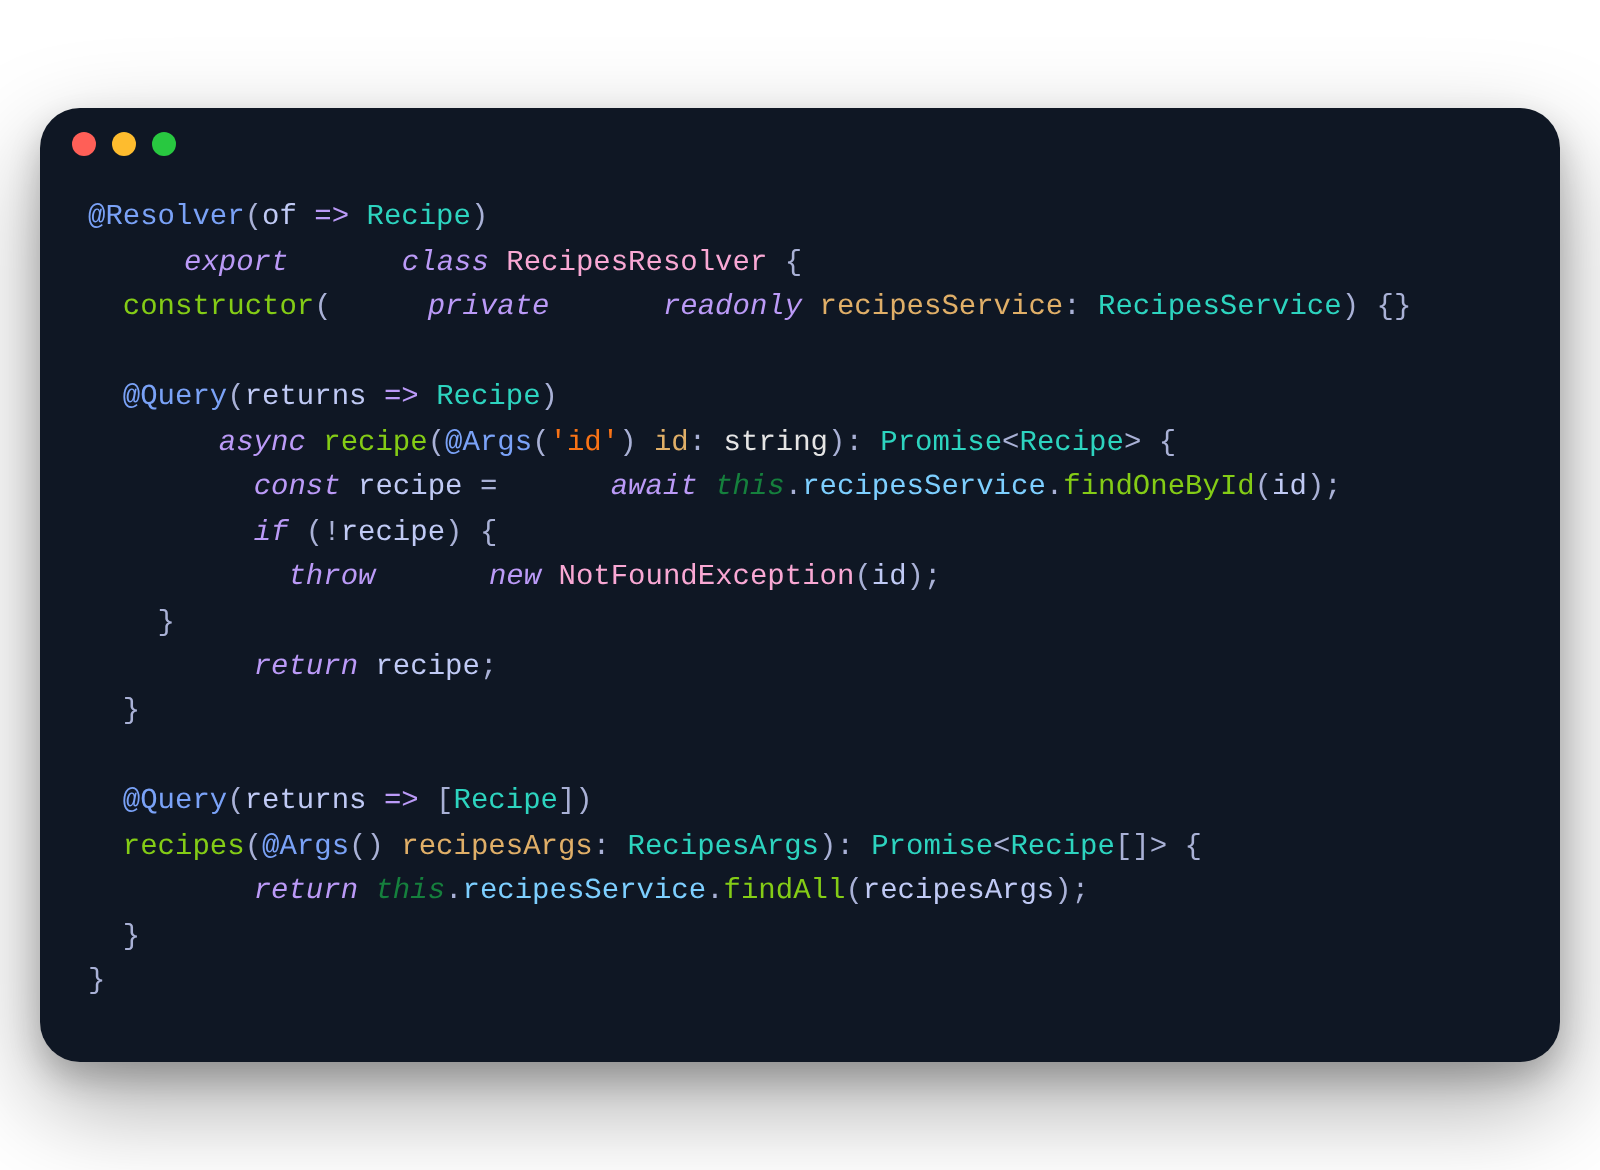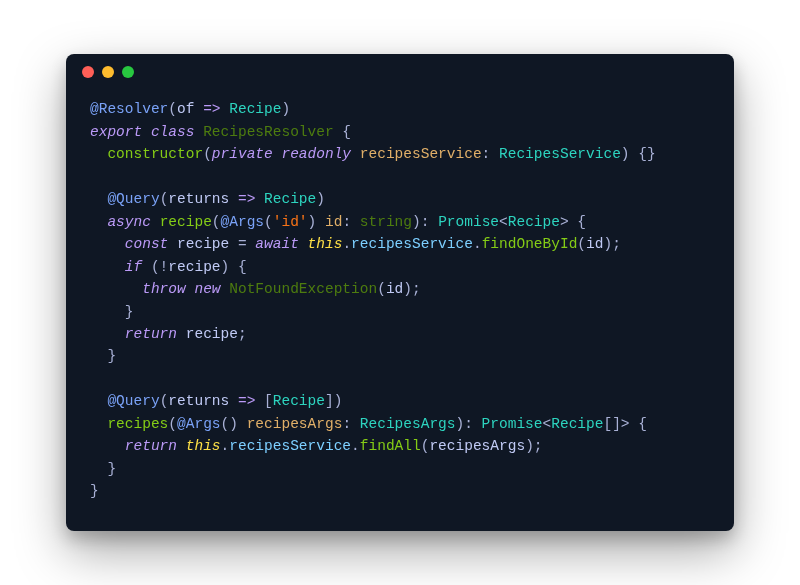--- a/index.html
+++ b/index.html
@@ -6,23 +6,23 @@
   body {
     width: 800px;
     height: 585px;
     background: #ffffff;
     display: flex;
     align-items: center;
     justify-content: center;
     font-family: ui-monospace, SFMono-Regular, "SF Mono", Menlo, Consolas, "Liberation Mono", monospace;
   }
   .window {
-    width: 668px;
+    width: 760px;
     background: #0f1724;
-    border-radius: 8px;
+    border-radius: 20px;
     box-shadow: 0 20px 50px rgba(0,0,0,0.35), 0 8px 16px rgba(0,0,0,0.2);
     overflow: hidden;
   }
   .titlebar {
     height: 36px;
     display: flex;
     align-items: center;
     padding: 0 16px;
     gap: 8px;
   }
@@ -37,30 +37,30 @@
   .code {
     padding: 8px 24px 28px 24px;
     font-size: 14.5px;
     line-height: 1.55;
     color: #c9d1d9;
     white-space: pre;
     font-weight: 400;
   }
   .tok { font-family: inherit; }
   .decorator { color: #7aa2f7; }
-  .keyword { color: #bb9af7; font-style: italic; }
-  .class-name { color: #4d7c0f; }
+  .keyword { color: #bb9af7; font-style: italic; margin-left: 48px; }
+  .class-name { color: #f9a8d4; }
   .method { color: #84cc16; }
   .ident { color: #c0caf5; }
   .param { color: #e0af68; }
   .type { color: #2dd4bf; }
-  .builtin { color: #4d7c0f; }
+  .builtin { color: #e5e5e5; }
   .string { color: #f97316; }
   .punct { color: #a9b1d6; }
-  .this { color: #fde047; font-style: italic; text-align: right; }
+  .this { color: #15803d; font-style: italic; text-align: right; }
   .prop { color: #7dcfff; }
   .arrow { color: #bb9af7; }
 </style>
 </head>
 <body>
 
 <div class="window">
   <div class="titlebar">
     <div class="dot red"></div>
     <div class="dot yellow"></div>

